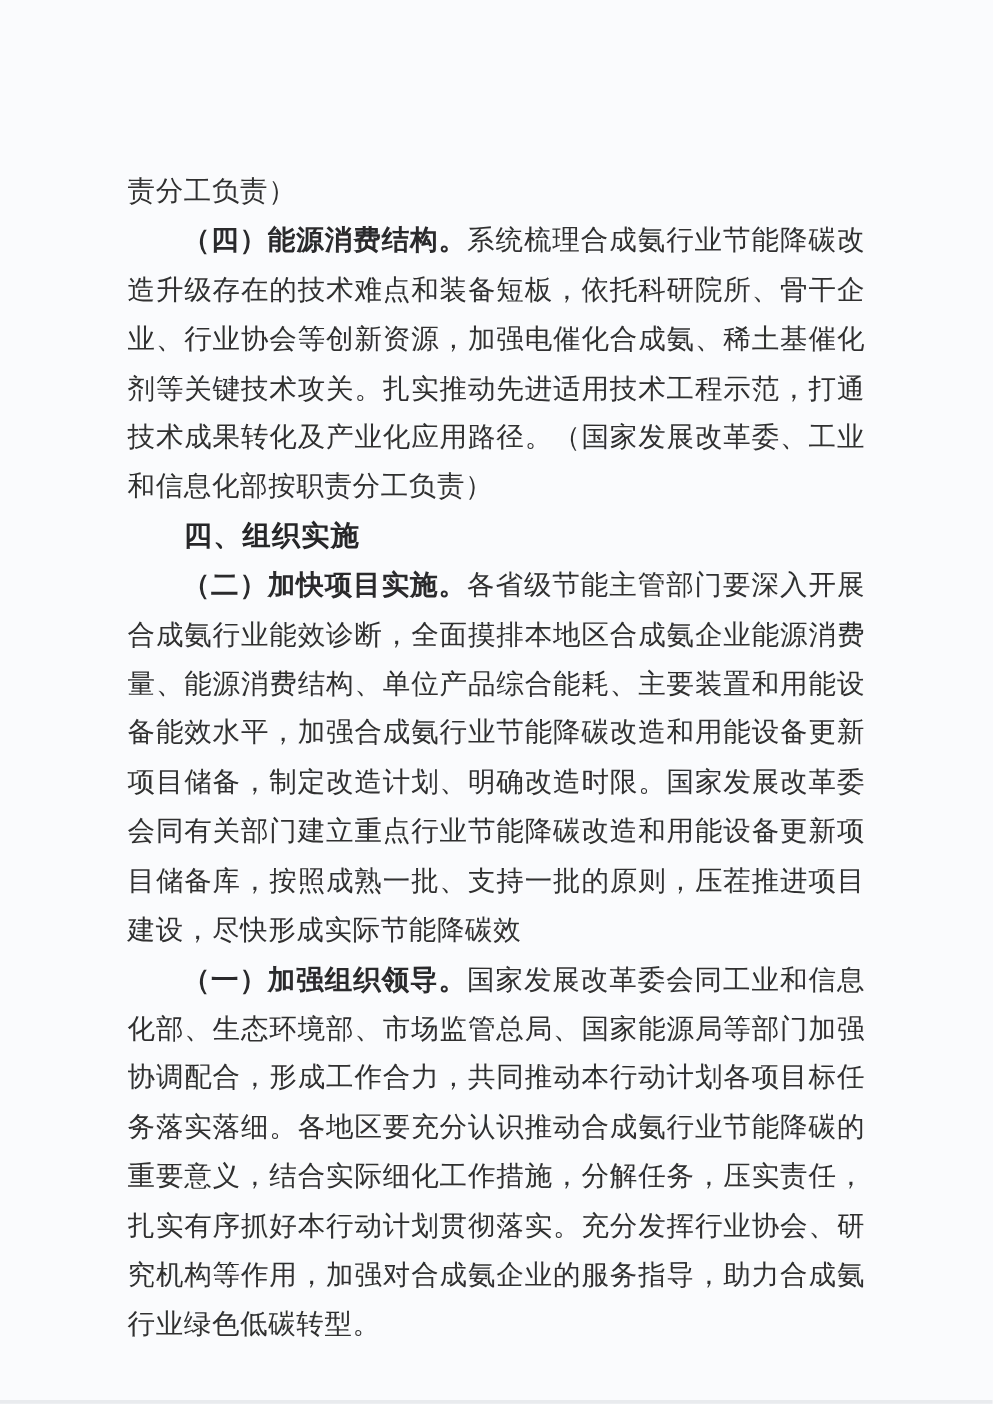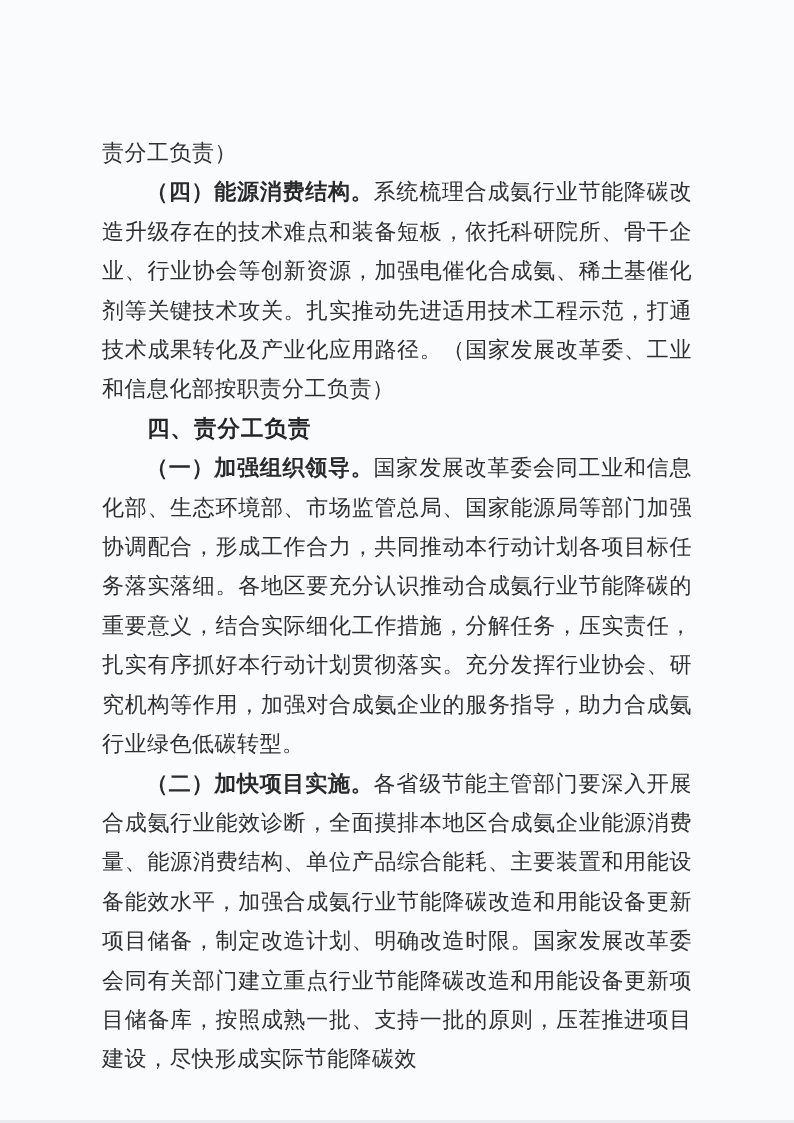--- a/index.html
+++ b/index.html
@@ -63,18 +63,18 @@
     background: #e9ebee;
   }
 </style>
 </head>
 <body>
 
 <div class="page">
   <div class="doc-body" id="doc-body">
       <p class="para no-indent">责分工负责）</p>
       <p class="para"><strong>（四）能源消费结构。</strong>系统梳理合成氨行业节能降碳改造升级存在的技术难点和装备短板，依托科研院所、骨干企业、行业协会等创新资源，加强电催化合成氨、稀土基催化剂等关键技术攻关。扎实推动先进适用技术工程示范，打通技术成果转化及产业化应用路径。（国家发展改革委、工业和信息化部按职责分工负责）</p>
-      <h2 class="heading">四、责分工负责</h2>
+      <h2 class="heading">四、组织实施</h2>
+      <p class="para"><strong>（二）加快项目实施。</strong>各省级节能主管部门要深入开展合成氨行业能效诊断，全面摸排本地区合成氨企业能源消费量、能源消费结构、单位产品综合能耗、主要装置和用能设备能效水平，加强合成氨行业节能降碳改造和用能设备更新项目储备，制定改造计划、明确改造时限。国家发展改革委会同有关部门建立重点行业节能降碳改造和用能设备更新项目储备库，按照成熟一批、支持一批的原则，压茬推进项目建设，尽快形成实际节能降碳效</p>
       <p class="para"><strong>（一）加强组织领导。</strong>国家发展改革委会同工业和信息化部、生态环境部、市场监管总局、国家能源局等部门加强协调配合，形成工作合力，共同推动本行动计划各项目标任务落实落细。各地区要充分认识推动合成氨行业节能降碳的重要意义，结合实际细化工作措施，分解任务，压实责任，扎实有序抓好本行动计划贯彻落实。充分发挥行业协会、研究机构等作用，加强对合成氨企业的服务指导，助力合成氨行业绿色低碳转型。</p>
-      <p class="para"><strong>（二）加快项目实施。</strong>各省级节能主管部门要深入开展合成氨行业能效诊断，全面摸排本地区合成氨企业能源消费量、能源消费结构、单位产品综合能耗、主要装置和用能设备能效水平，加强合成氨行业节能降碳改造和用能设备更新项目储备，制定改造计划、明确改造时限。国家发展改革委会同有关部门建立重点行业节能降碳改造和用能设备更新项目储备库，按照成熟一批、支持一批的原则，压茬推进项目建设，尽快形成实际节能降碳效</p>
     </div>
   <div class="page-bottom-edge"></div>
 </div>
 
 </body></html>

